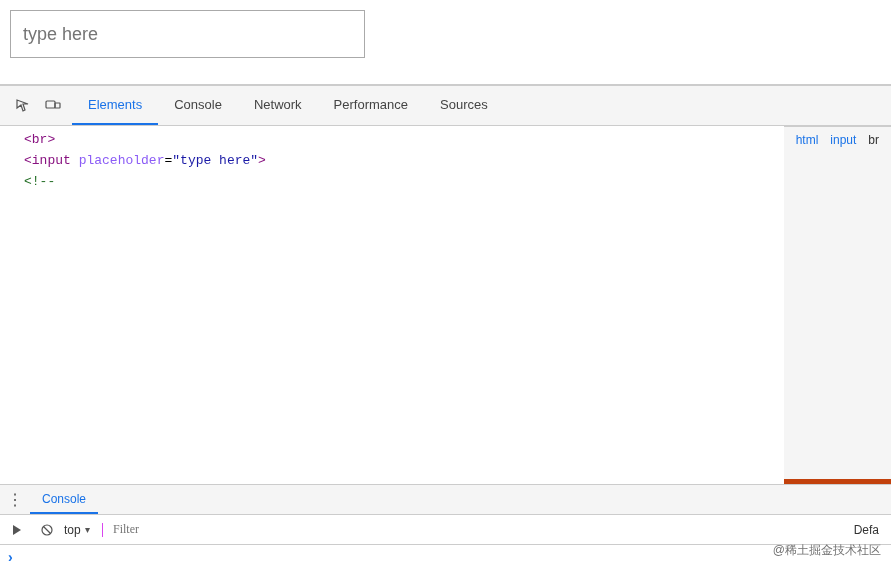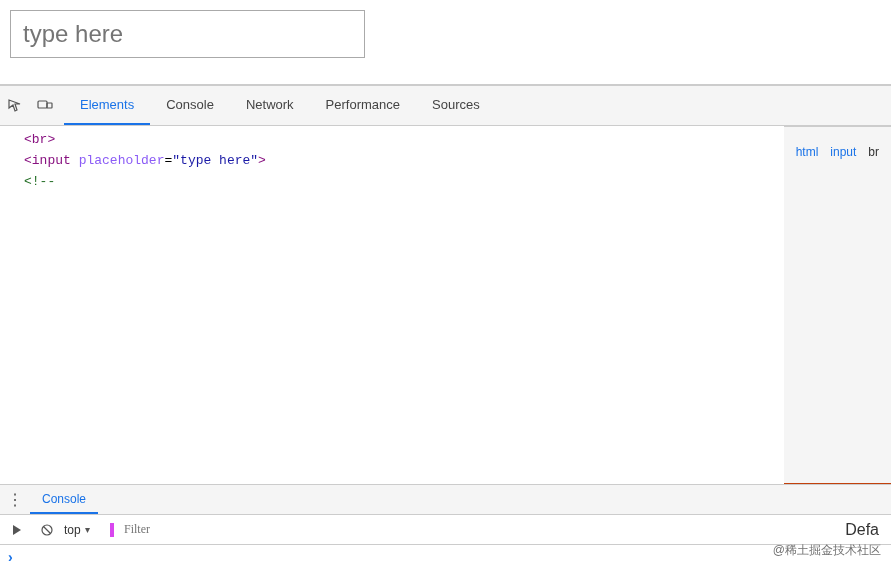--- a/index.html
+++ b/index.html
@@ -16,21 +16,21 @@
     .webpage-area {
       background: #ffffff;
       padding: 10px;
       height: 85px;
       border-bottom: 1px solid #cccccc;
     }
 
     .webpage-input {
       border: 1px solid #aaaaaa;
       padding: 8px 12px;
-      font-size: 24px;
+      font-size: 18px;
       color: #aaaaaa;
       width: 355px;
       height: 48px;
       outline: none;
     }
 
     
     .devtools {
       background: #f5f5f5;
       height: calc(569px - 85px);
@@ -39,21 +39,21 @@
       flex-direction: column;
     }
 
     
     .devtools-toolbar {
       display: flex;
       align-items: center;
       background: #f5f5f5;
       border-bottom: 1px solid #cccccc;
       height: 40px;
-      padding: 0 0;
+      padding: 0 8px;
     }
 
     .devtools-icon-btn {
       width: 30px;
       height: 30px;
       display: flex;
       align-items: center;
       justify-content: center;
       cursor: pointer;
       border: none;
@@ -104,23 +104,23 @@
     }
 
     .html-tag { color: #881280; }
     .html-attr-value { color: #1a1aa6; }
     .html-comment { color: #236e25; }
     .html-indent { padding-left: 16px; }
 
     
     .breadcrumb-bar {
       border-top: 1px solid #cccccc;
-      border-bottom: 1px solid #c2410c;
-      background: #f5f5f5;
-      padding: 16px 8px;
+      border-bottom: 5px solid #c2410c;
+      background: #f5f5f5;
+      padding: 4px 8px;
       display: flex;
       gap: 4px;
       font-size: 12px;
     }
 
     .breadcrumb-item {
       color: #1a73e8;
       cursor: pointer;
       padding: 2px 4px;
     }
@@ -193,22 +193,22 @@
       border: none;
       background: transparent;
       color: #555;
       font-size: 14px;
       border-radius: 3px;
     }
 
     .console-select-wrapper {
       display: flex;
       align-items: center;
-      border-right: 4px solid #d946ef;
-      padding-right: 20px;
+      border-right: 1px solid #d946ef;
+      padding-right: 12px;
       margin-right: 2px;
     }
 
     .console-select {
       font-size: 12px;
       color: #333;
       background: transparent;
       border: none;
       cursor: pointer;
       outline: none;
@@ -235,21 +235,21 @@
       border: none;
       outline: none;
       font-size: 12px;
       color: #333;
       background: transparent;
       padding: 2px 4px;
       font-family: Liberation Serif, serif;
     }
 
     .console-default-btn {
-      font-size: 16px;
+      font-size: 12px;
       color: #333;
       padding: 0 8px;
       cursor: pointer;
       white-space: nowrap;
     }
 
     
     .console-input-area {
       background: #ffffff;
       padding: 4px 8px;

